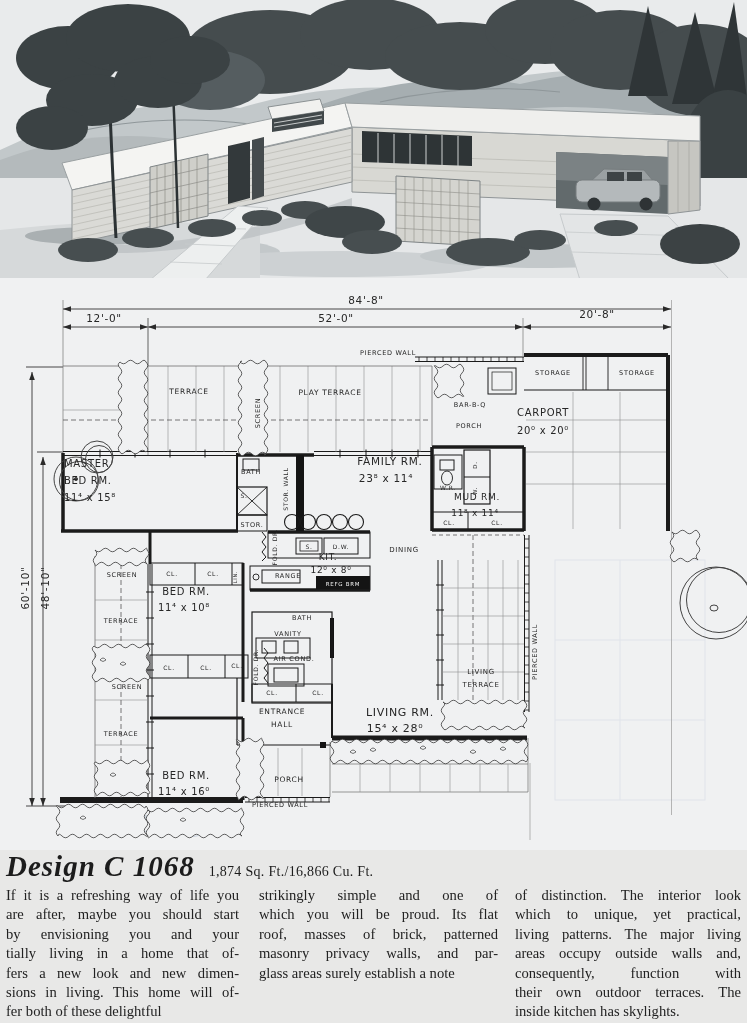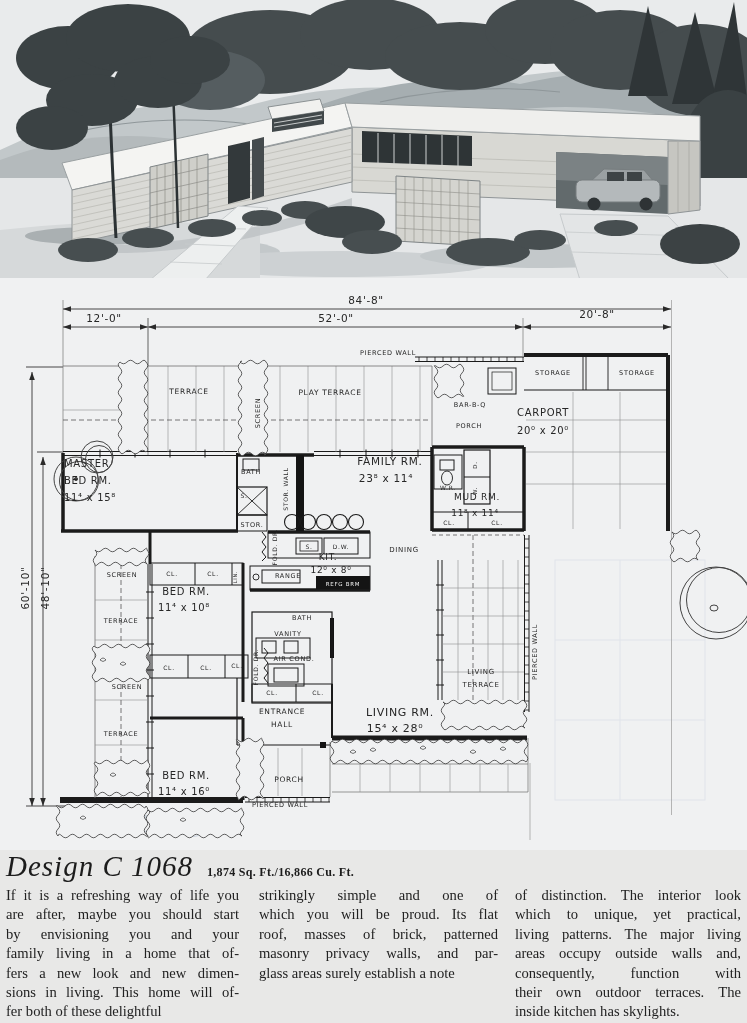--- a/index.html
+++ b/index.html
@@ -1,23 +1,23 @@
 <!DOCTYPE html>
 <html><head>
 <meta charset="utf-8">
 <style>
   html,body{margin:0;padding:0;}
   body{width:747px;height:1023px;position:relative;background:#e8e8e7;overflow:hidden;
        font-family:"Liberation Serif", serif;}
   .abs{position:absolute;}
   .planbg{left:0;top:278px;width:747px;height:572px;background:#f0f1f2;}
   .titlebar{left:6px;top:850px;width:720px;display:flex;align-items:baseline;color:#1c1c1c;}
-  .dname{font-family:"Liberation Serif",serif;font-style:italic;font-weight:normal;
+  .dname{font-family:"Liberation Serif",serif;font-style:italic;font-weight:bold;
          font-size:29px;letter-spacing:1px;}
-  .dstats{font-family:"Liberation Serif",serif;font-size:12px;margin-left:14px;letter-spacing:.3px;font-weight:bold;}
+  .dstats{font-family:"Liberation Serif",serif;font-size:14px;margin-left:14px;letter-spacing:.3px;}
   .cols{left:6px;top:886px;width:735px;display:flex;color:#222;}
   .col{font-size:14.6px;line-height:19.4px;}
   .col:nth-child(1){width:233px;margin-right:20px;}
   .col:nth-child(2){width:239px;margin-right:17px;}
   .col:nth-child(3){width:226px;}
   .jl{text-align:justify;text-align-last:justify;}
   .ll{text-align:left;}
   svg text{font-family:"DejaVu Sans",sans-serif;letter-spacing:.7px;}
 </style>
 </head>
@@ -510,21 +510,21 @@
 
 <div class="abs titlebar">
   <span class="dname">Design C 1068</span>
   <span class="dstats">1,874 Sq. Ft./16,866 Cu. Ft.</span>
 </div>
 <div class="abs cols">
     <div class="col">
       <div class="jl">If it is a refreshing way of life you</div>
       <div class="jl">are after, maybe you should start</div>
       <div class="jl">by envisioning you and your</div>
-      <div class="jl">family living in a home that of-</div>
+      <div class="jl">tially living in a home that of-</div>
       <div class="jl">fers a new look and new dimen-</div>
       <div class="jl">sions in living. This home will of-</div>
       <div class="ll">fer both of these delightful</div>
     </div>
     <div class="col">
       <div class="jl">strikingly simple and one of</div>
       <div class="jl">which you will be proud. Its flat</div>
       <div class="jl">roof, masses of brick, patterned</div>
       <div class="jl">masonry privacy walls, and par-</div>
       <div class="ll">glass areas surely establish a note</div>

